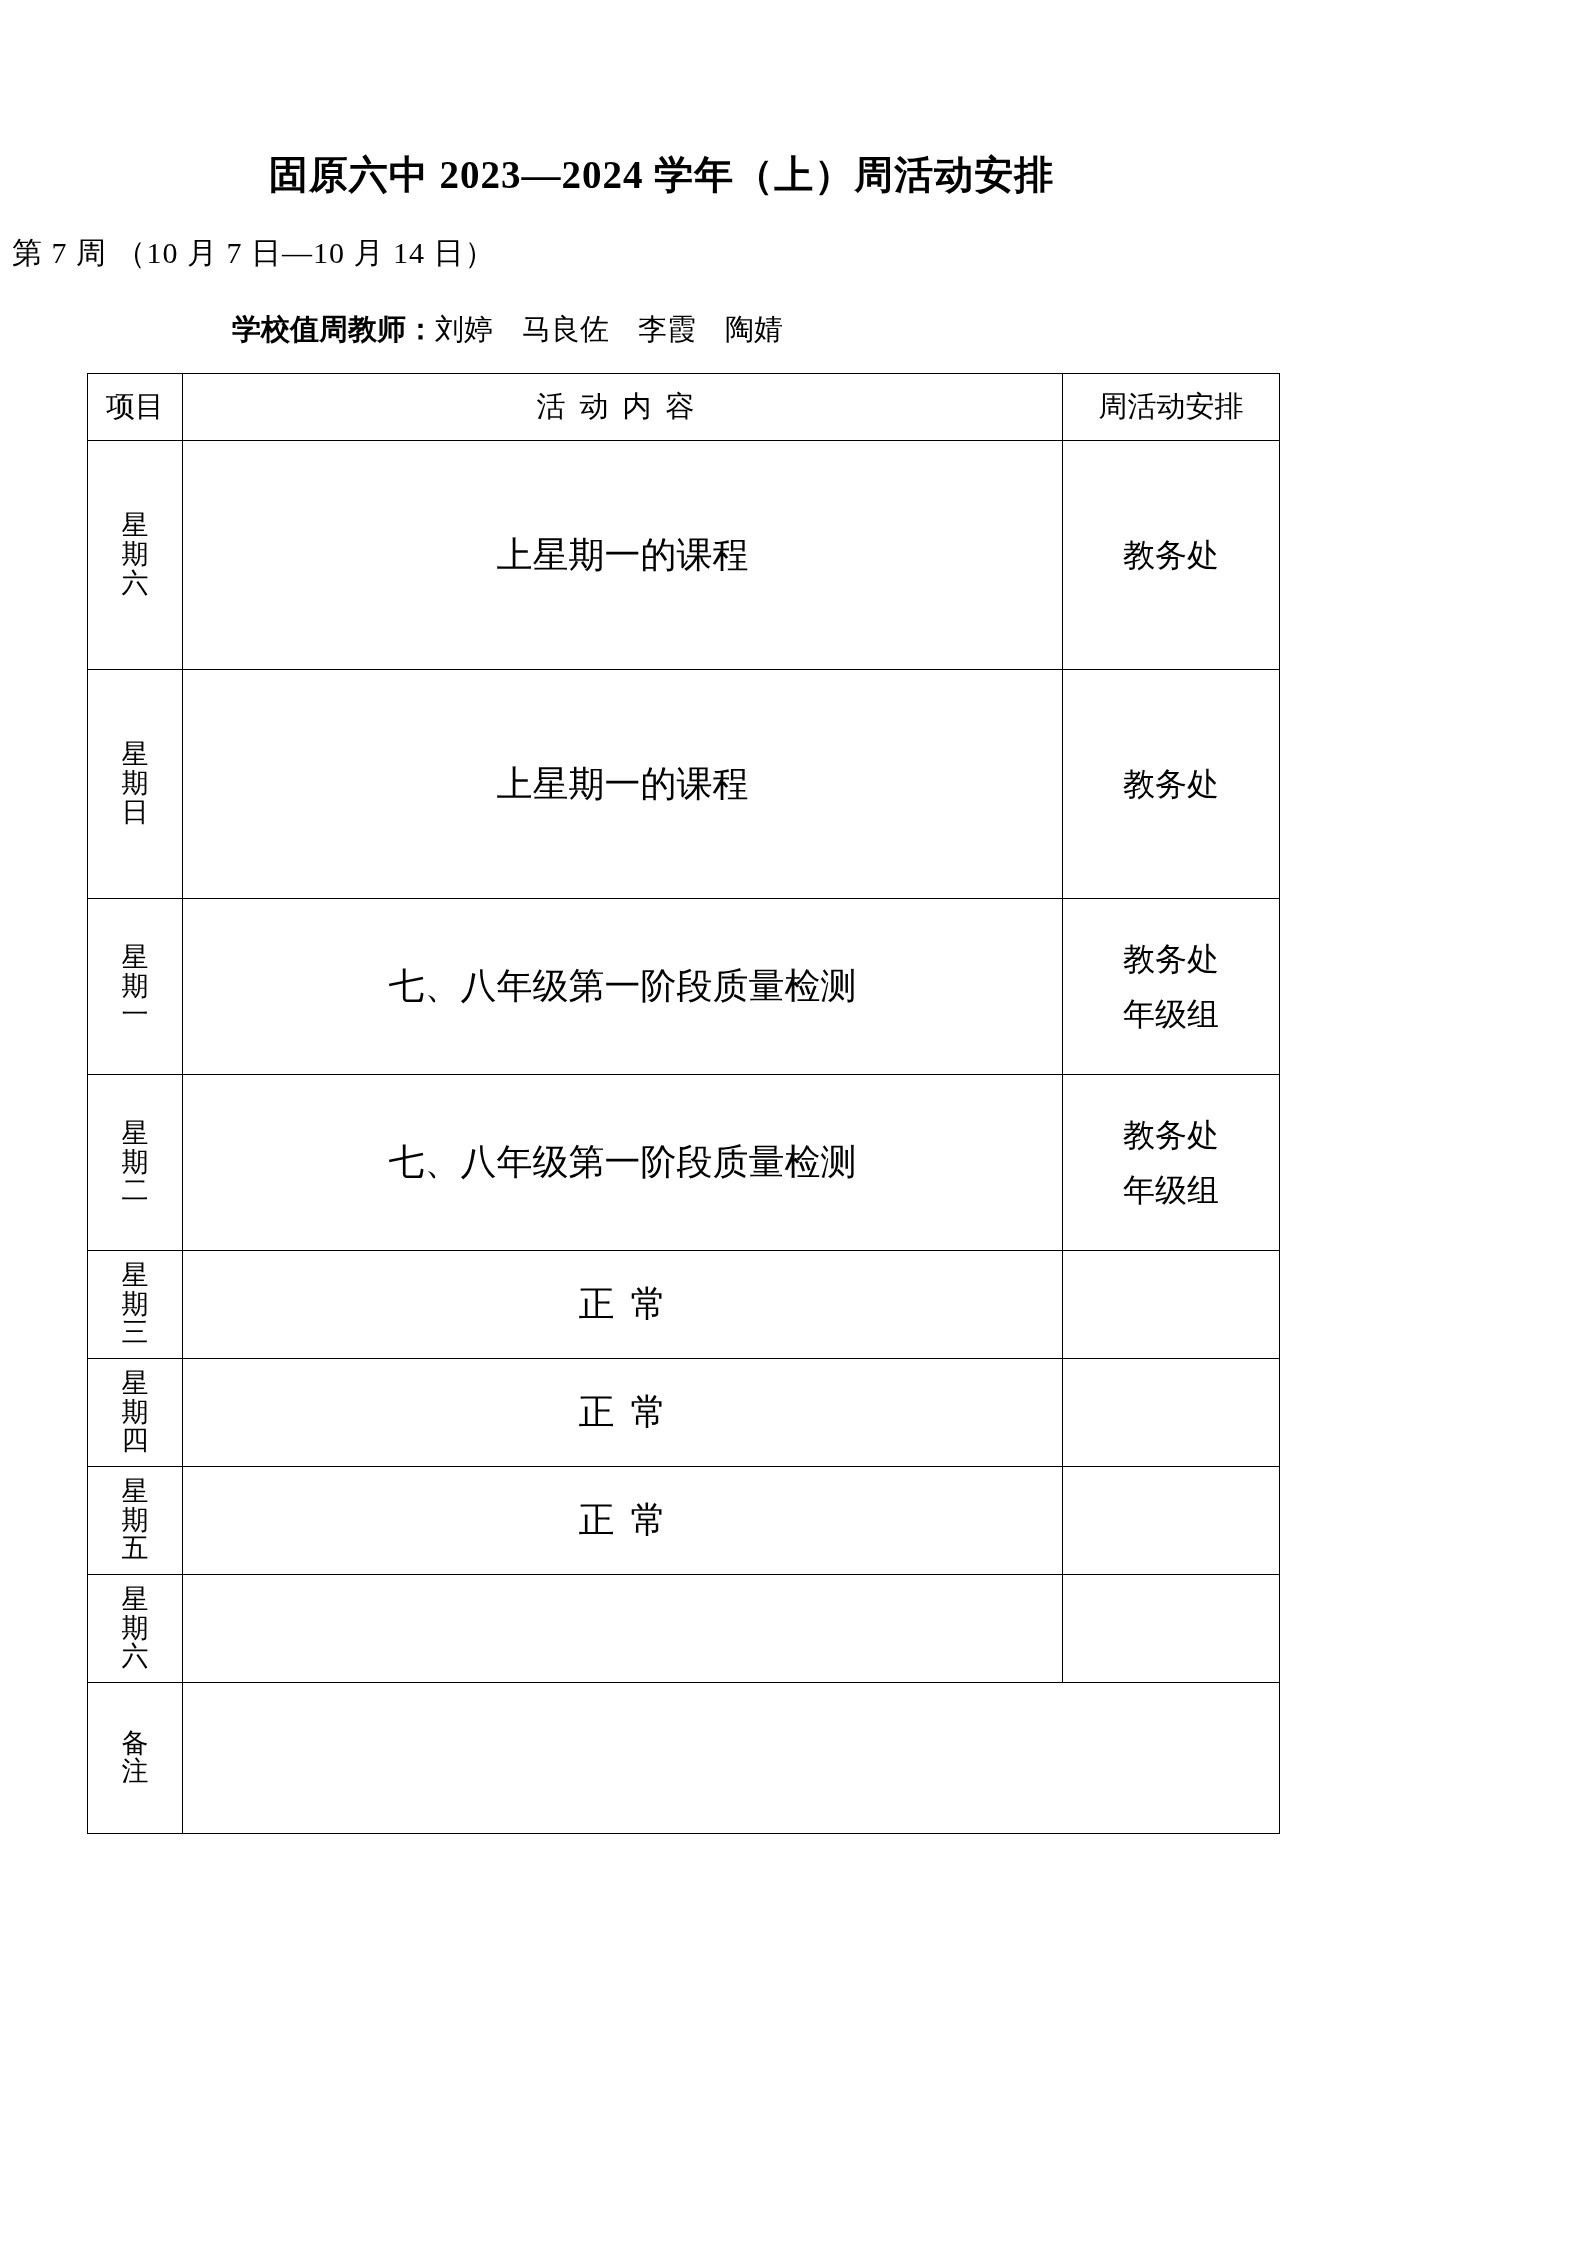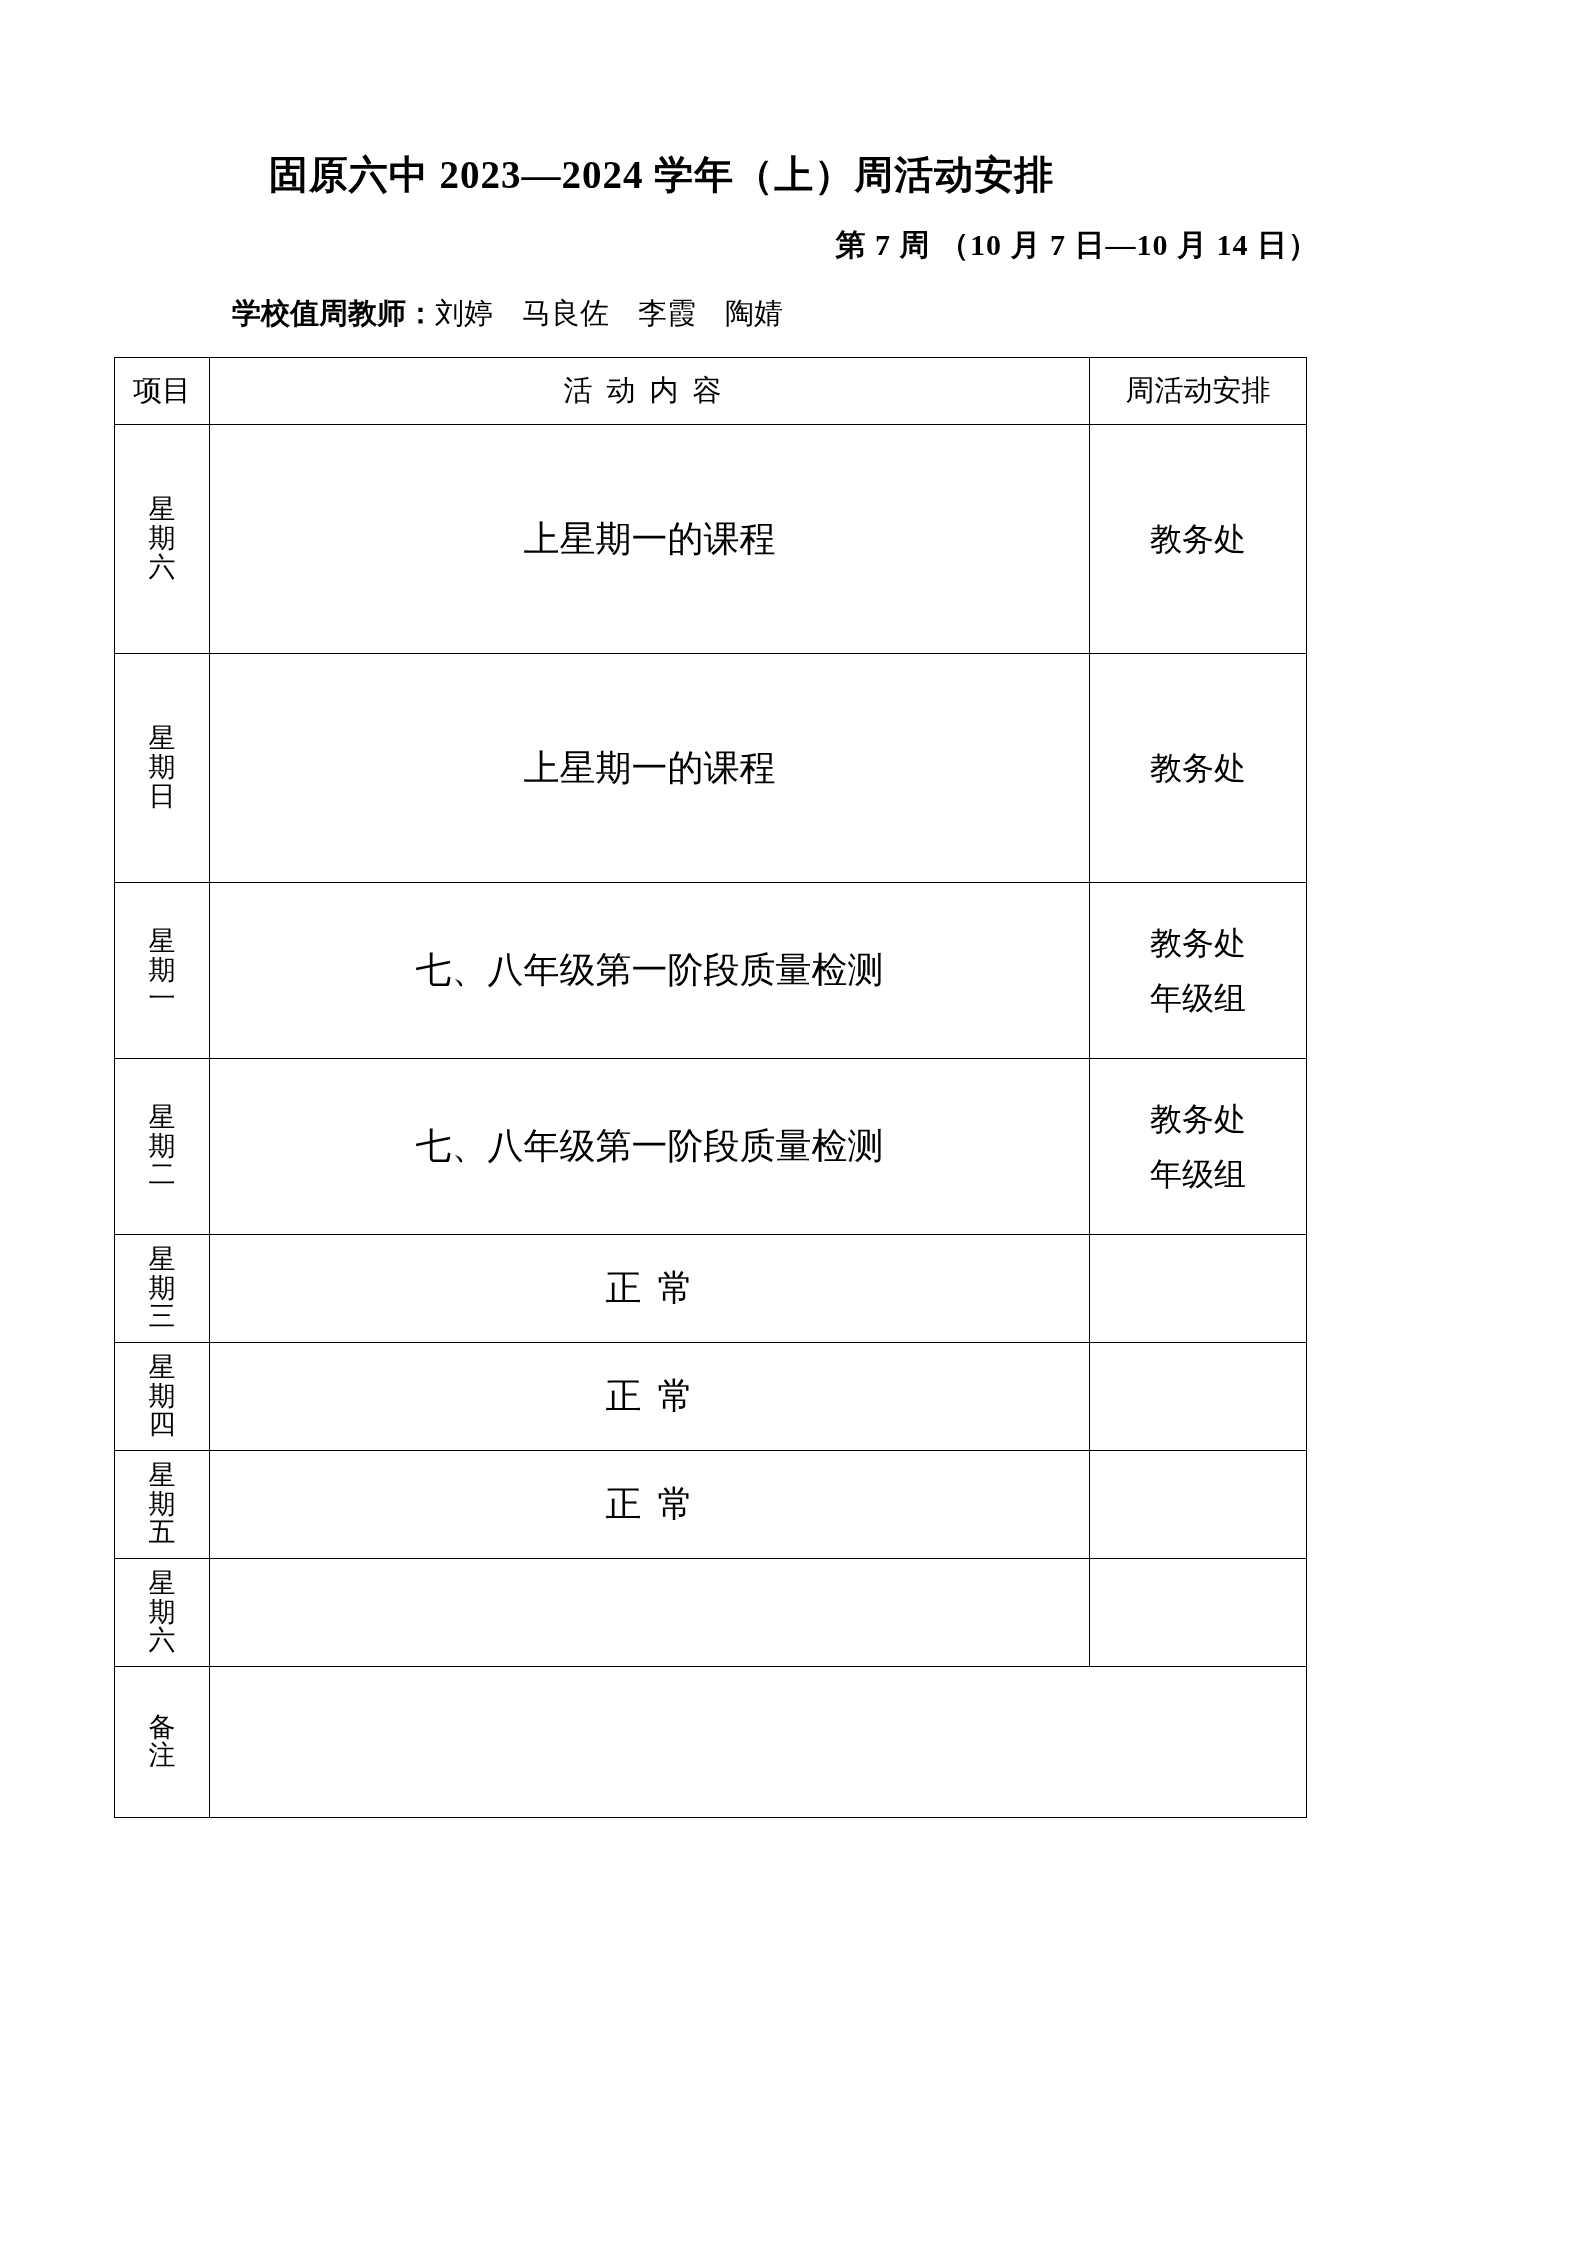--- a/index.html
+++ b/index.html
@@ -29,24 +29,24 @@
     text-align: center;
     font-size: 39px;
     font-weight: bold;
     letter-spacing: 1px;
     margin: 0;
     padding-top: 152px;
     line-height: 1.2;
     white-space: nowrap;
   }
   .doc-subtitle {
-    text-align: right;
+    text-align: left;
     font-size: 30px;
-    font-weight: bold;
-    margin: 4px;
+    font-weight: normal;
+    margin: 12px;
     padding-top: 24px;
     line-height: 1.2;
     letter-spacing: 1px;
     white-space: nowrap;
   }
   .meta-line {
     font-size: 29px;
     margin: 0;
     line-height: 1.25;
     padding-left: 232px;
@@ -57,21 +57,21 @@
   .meta-label {
     font-weight: bold;
   }
   .meta-value {
     font-weight: normal;
   }
 
   
   .sched-wrap {
     padding-top: 26px;
-    padding-left: 114px;
+    padding-left: 87px;
   }
   table.schedule {
     border-collapse: collapse;
     width: 1192px;
     table-layout: fixed;
     font-size: 27px;
   }
   table.schedule td {
     border: 1.4px solid #000000;
     padding: 0;

